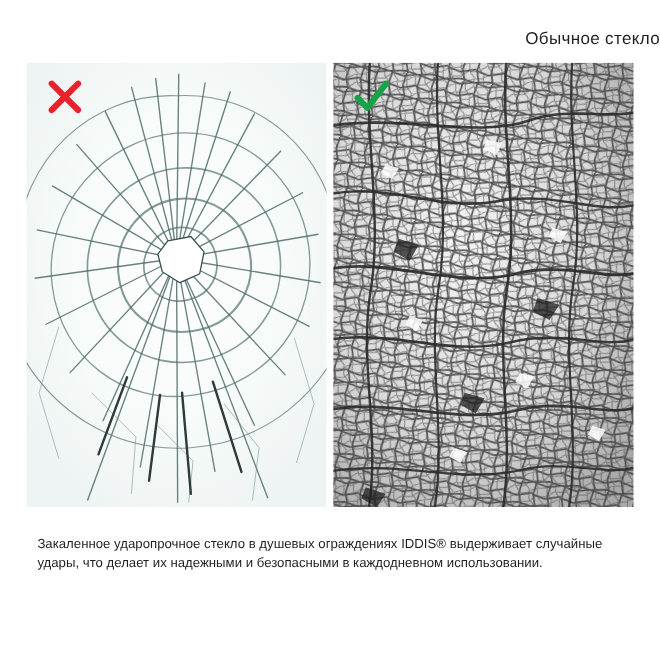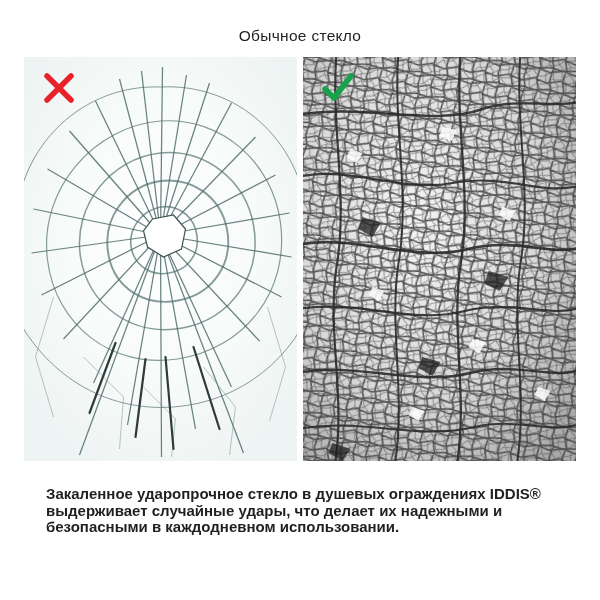--- a/index.html
+++ b/index.html
@@ -24,21 +24,21 @@
 
   
   .headings {
     display: flex;
     width: 100%;
     padding-top: 27px;
     box-sizing: border-box;
   }
   .heading-cell {
     flex: 1 1 50%;
-    text-align: center;
+    text-align: right;
     font-size: 15.5px;
     letter-spacing: 0.3px;
     color: #231f20;
     font-weight: 400;
   }
 
   
   .panels {
     position: relative;
     display: flex;
@@ -71,27 +71,27 @@
     position: absolute;
     inset: 0;
     width: 100%;
     height: 100%;
     display: block;
   }
 
   
   .caption {
     position: absolute;
-    left: 46px;
+    left: 34px;
     right: 30px;
     top: 486px;
-    font-size: 15px;
+    font-size: 12px;
     line-height: 16.5px;
     color: #231f20;
-    font-weight: 700;
+    font-weight: 400;
   }
   .caption p { margin: 0; }
   .caption p + p { margin-top: 13px; }
 </style>
 </head>
 <body>
 
 <div class="page">
 
   <div class="headings">

